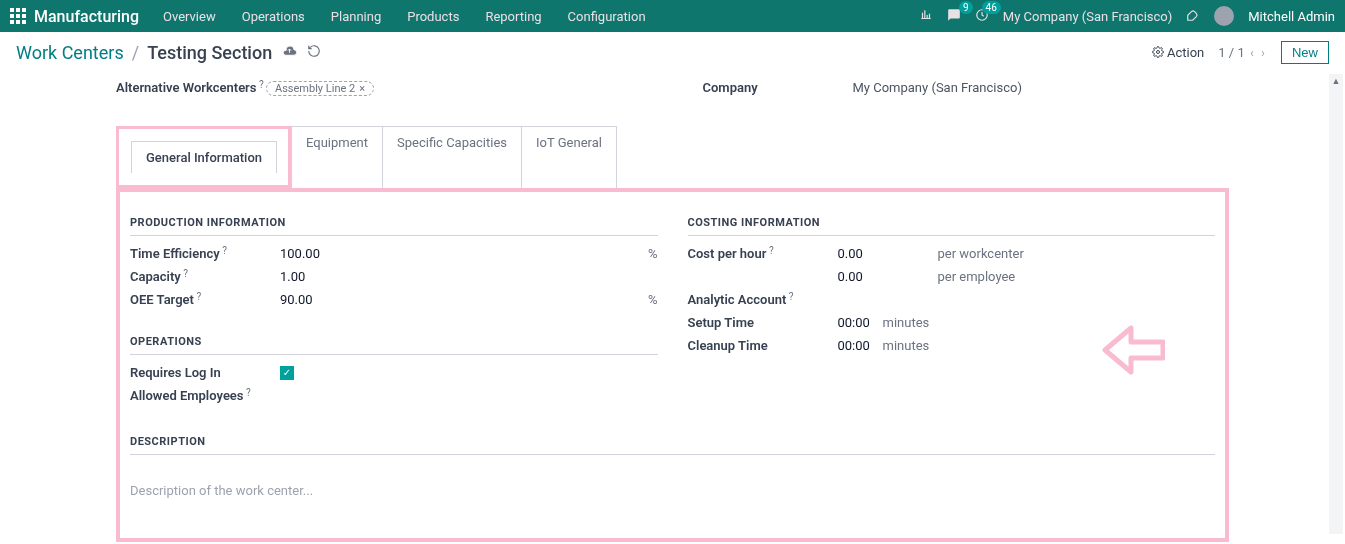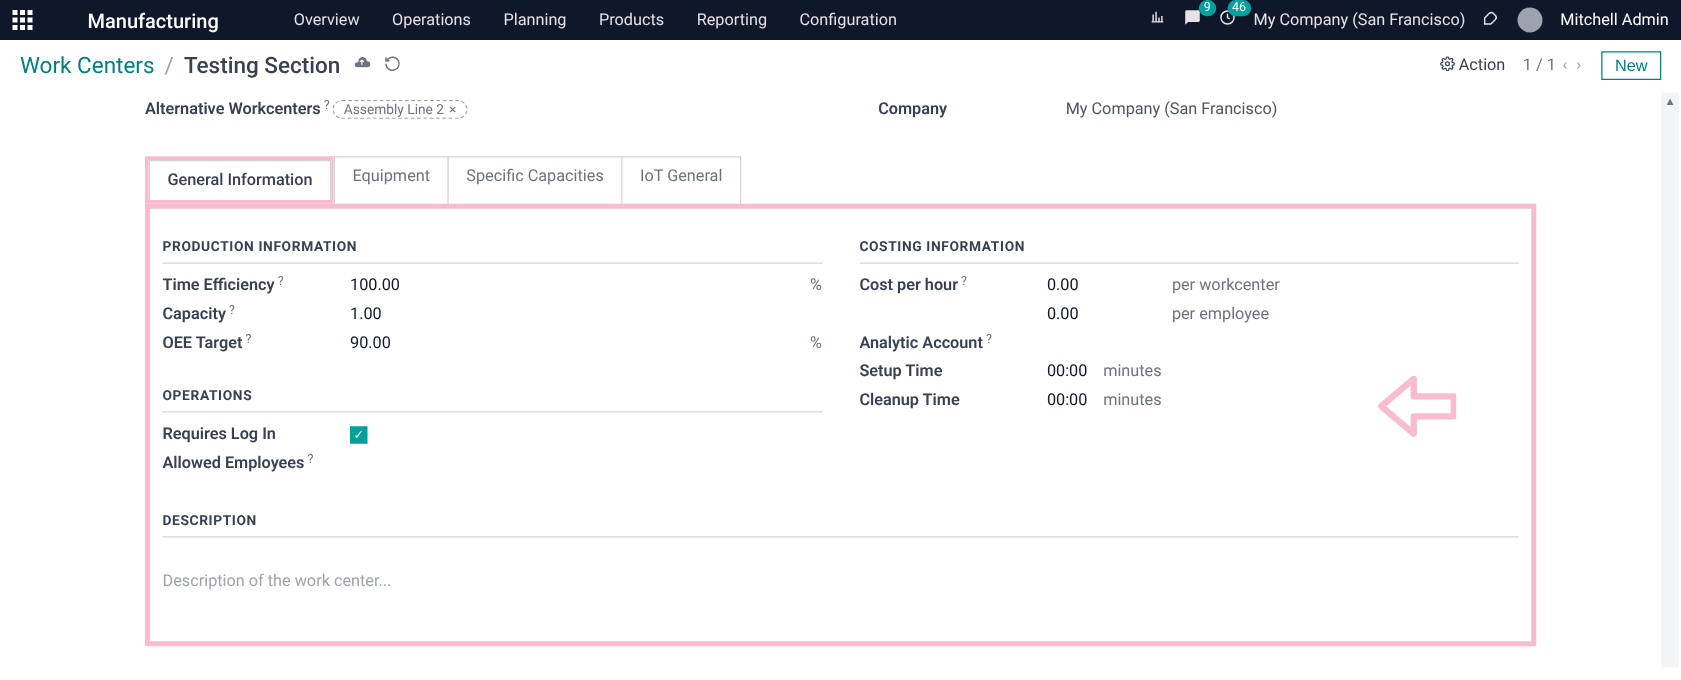--- a/index.html
+++ b/index.html
@@ -1,19 +1,19 @@
 <!DOCTYPE html>
 <html><head>
 <meta charset="utf-8">
 <style>
   * { box-sizing: border-box; margin: 0; padding: 0; }
   body { font-family: -apple-system, BlinkMacSystemFont, "Segoe UI", Roboto, "Helvetica Neue", sans-serif; font-size: 13px; color: #374151; background: #fff; width: 1345px; height: 544px; overflow: hidden; position: relative; }
 
   
-  .topnav { background: #0f172a; height: 32px; display: flex; align-items: center; color: #fff; font-size: 13px; padding: 0 10px 0 10px; gap: 36px; }
+  .topnav { background: #0f766e; height: 32px; display: flex; align-items: center; color: #fff; font-size: 13px; padding: 0 10px 0 10px; }
   .topnav .apps-icon { width: 16px; height: 16px; margin-right: 8px; display: grid; grid-template-columns: repeat(3,4px); grid-template-rows: repeat(3,4px); gap: 2px; }
   .topnav .apps-icon span { background: #fff; width: 4px; height: 4px; }
   .topnav .brand { font-size: 16px; font-weight: 500; margin-right: 24px; }
   .topnav .menu { display: flex; gap: 26px; }
   .topnav .menu a { color: #e9e0e6; text-decoration: none; cursor: pointer; }
   .topnav .right { margin-left: auto; display: flex; align-items: center; gap: 14px; }
   .topnav .right .ico { color: #e9e0e6; position: relative; cursor: pointer; }
   .badge { position: absolute; top: -7px; right: -12px; background: #00A09D; color: #fff; border-radius: 8px; font-size: 10px; padding: 0 4px; line-height: 13px; min-width: 14px; text-align: center; }
   .avatar { width: 20px; height: 20px; border-radius: 50%; background: #9ca3af; display: inline-block; }
   .company-name { color: #e9e0e6; }
@@ -41,21 +41,21 @@
   .field-value { flex: 1; color: #4b5563; }
   .tag { border: 1px dashed #9ca3af; border-radius: 10px; padding: 0 8px; font-size: 11px; color: #6b7280; display: inline-flex; align-items: center; gap: 4px; }
   .tag .x { cursor: pointer; }
 
   
   .tab-bar { display: flex; margin-top: 24px; }
   .tab { padding: 8px 14px; border: 1px solid #d1d5db; border-bottom: none; background: #fff; color: #6b7280; font-size: 13px; cursor: pointer; margin-right: -1px; }
   .tab.active { color: #374151; font-weight: 500; }
 
   
-  .pink-tab-box { border: 3px solid #F8BBD0; padding: 0; display: inline-block; }
+  .pink-tab-box { border: 3px solid #F8BBD0; padding: 12px; display: inline-block; }
 
   
   .tab-content { border: 4px solid #F8BBD0; padding: 24px 10px 40px 10px; margin-top: 0; position: relative; }
   .section-title { font-size: 11px; letter-spacing: .5px; font-weight: 700; color: #374151; text-transform: uppercase; border-bottom: 1px solid #d1d5db; padding-bottom: 6px; margin-bottom: 10px; }
   .two-col { display: flex; gap: 30px; }
   .two-col .side { flex: 1; }
   .kv { display: flex; align-items: center; margin: 8px 0; font-size: 13px; }
   .kv .k { width: 150px; font-weight: 600; color: #374151; }
   .kv .k .q { position: relative; top: -4px; color: #6b7280; font-size: 10px; font-weight: 400; }
   .kv .v { width: 100px; color: #0f172a; }

